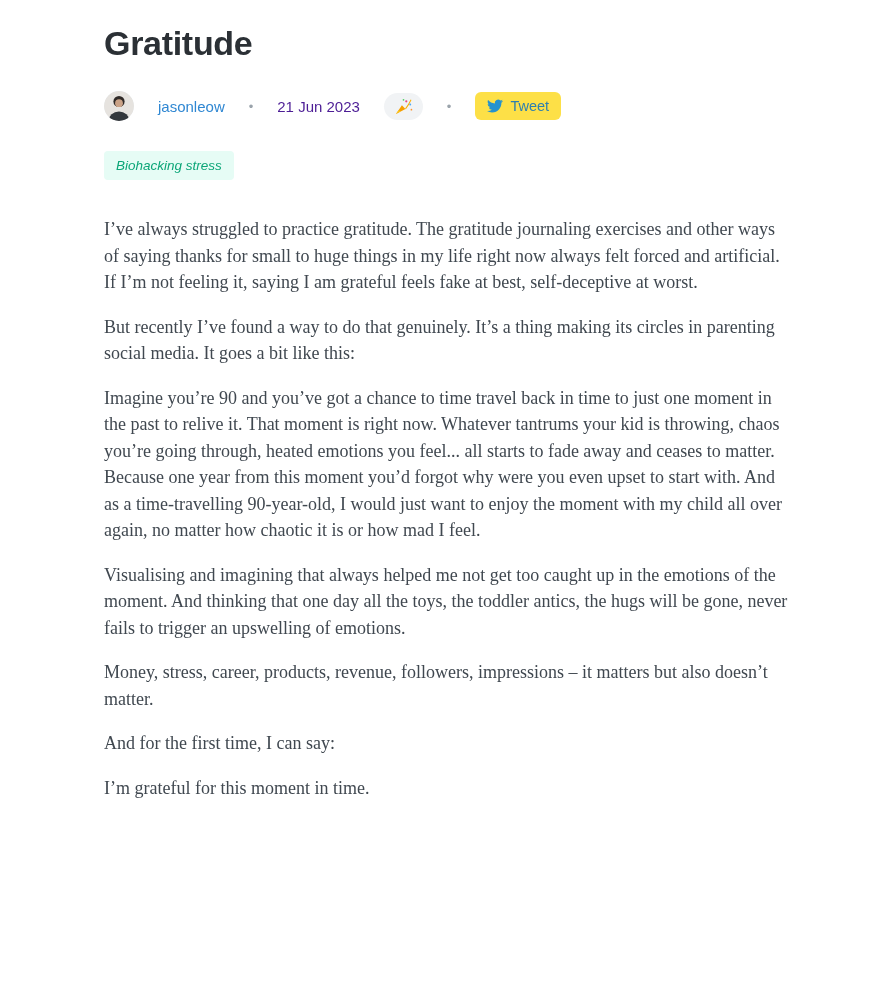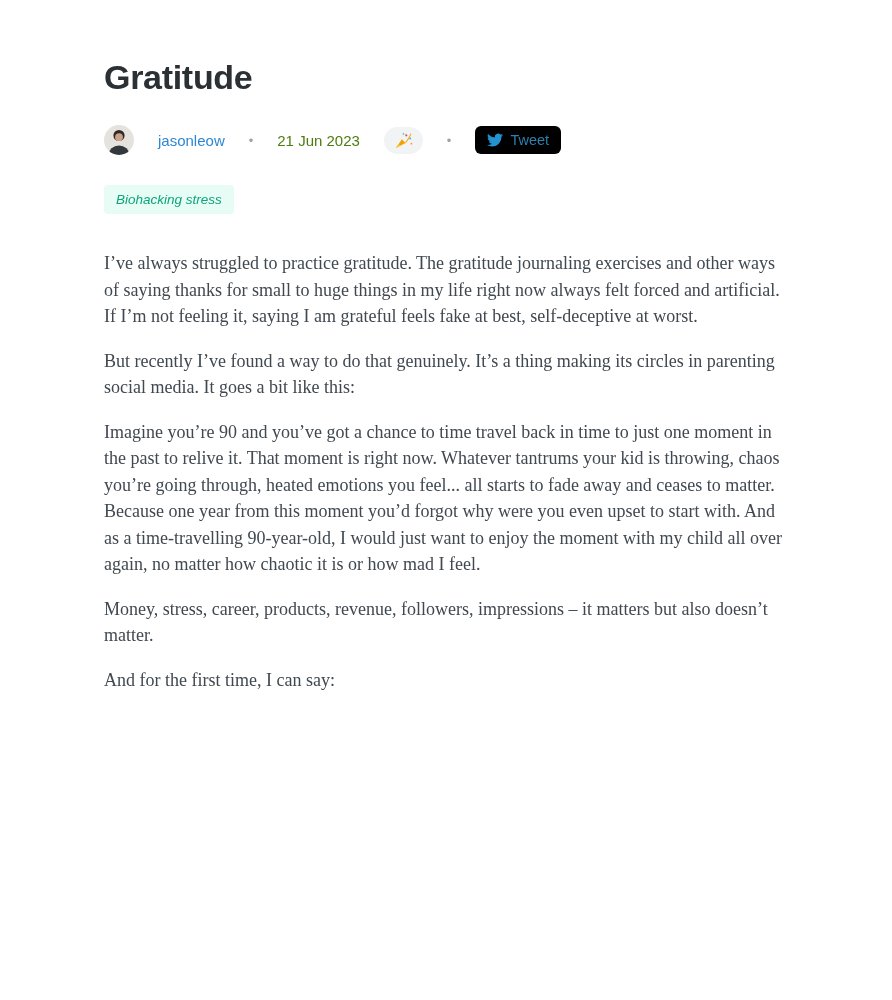--- a/index.html
+++ b/index.html
@@ -10,21 +10,21 @@
   }
   .page {
     width: 892px;
     min-height: 1000px;
     margin: 0 auto;
     background: #ffffff;
   }
   .content {
     width: 684px;
     margin: 0 auto;
-    padding-top: 58px;
+    padding-top: 24px;
   }
   h1.title {
     font-size: 34px;
     font-weight: 700;
     letter-spacing: -0.3px;
     color: #2b3035;
   }
   .byline {
     display: flex;
     align-items: center;
@@ -47,33 +47,33 @@
     text-decoration: none;
     font-weight: 500;
     cursor: pointer;
   }
   .sep-dot {
     color: #9aa3ab;
     font-size: 13px;
     line-height: 1;
   }
   .post-date {
-    color: #4d7c0f;
+    color: #4c1d95;
   }
   .emoji-pill {
     background: #f1f3f5;
     border-radius: 15px;
     padding: 4px 10px;
     display: inline-flex;
     align-items: center;
     cursor: pointer;
     line-height: 1;
   }
   .tweet-btn {
-    background: #000000;
+    background: #fde047;
     border: none;
     border-radius: 6px;
     padding: 6px 12px;
     display: inline-flex;
     align-items: center;
     gap: 7px;
     color: #2d7fb0;
     font-size: 14.5px;
     font-family: "Liberation Sans", sans-serif;
     cursor: pointer;
@@ -143,18 +143,20 @@
     </div>
 
     <div class="tag-row">
       <span class="tag-pill">Biohacking stress</span>
     </div>
 
     <div class="article">
         <p>I’ve always struggled to practice gratitude. The gratitude journaling exercises and other ways of saying thanks for small to huge things in my life right now always felt forced and artificial. If I’m not feeling it, saying I am grateful feels fake at best, self-deceptive at worst.</p>
         <p>But recently I’ve found a way to do that genuinely. It’s a thing making its circles in parenting social media. It goes a bit like this:</p>
         <p>Imagine you’re 90 and you’ve got a chance to time travel back in time to just one moment in the past to relive it. That moment is right now. Whatever tantrums your kid is throwing, chaos you’re going through, heated emotions you feel... all starts to fade away and ceases to matter. Because one year from this moment you’d forgot why were you even upset to start with. And as a time-travelling 90-year-old, I would just want to enjoy the moment with my child all over again, no matter how chaotic it is or how mad I feel.</p>
+        <p>Visualising and imagining that always helped me not get too caught up in the emotions of the moment. And thinking that one day all the toys, the toddler antics, the hugs will be gone, never fails to trigger an upswelling of emotions.</p>
         <p>Money, stress, career, products, revenue, followers, impressions – it matters but also doesn’t matter.</p>
         <p>And for the first time, I can say:</p>
+        <p>I’m grateful for this moment in time.</p>
       </div>
 
   </div>
 </div>
 
 </body></html>

